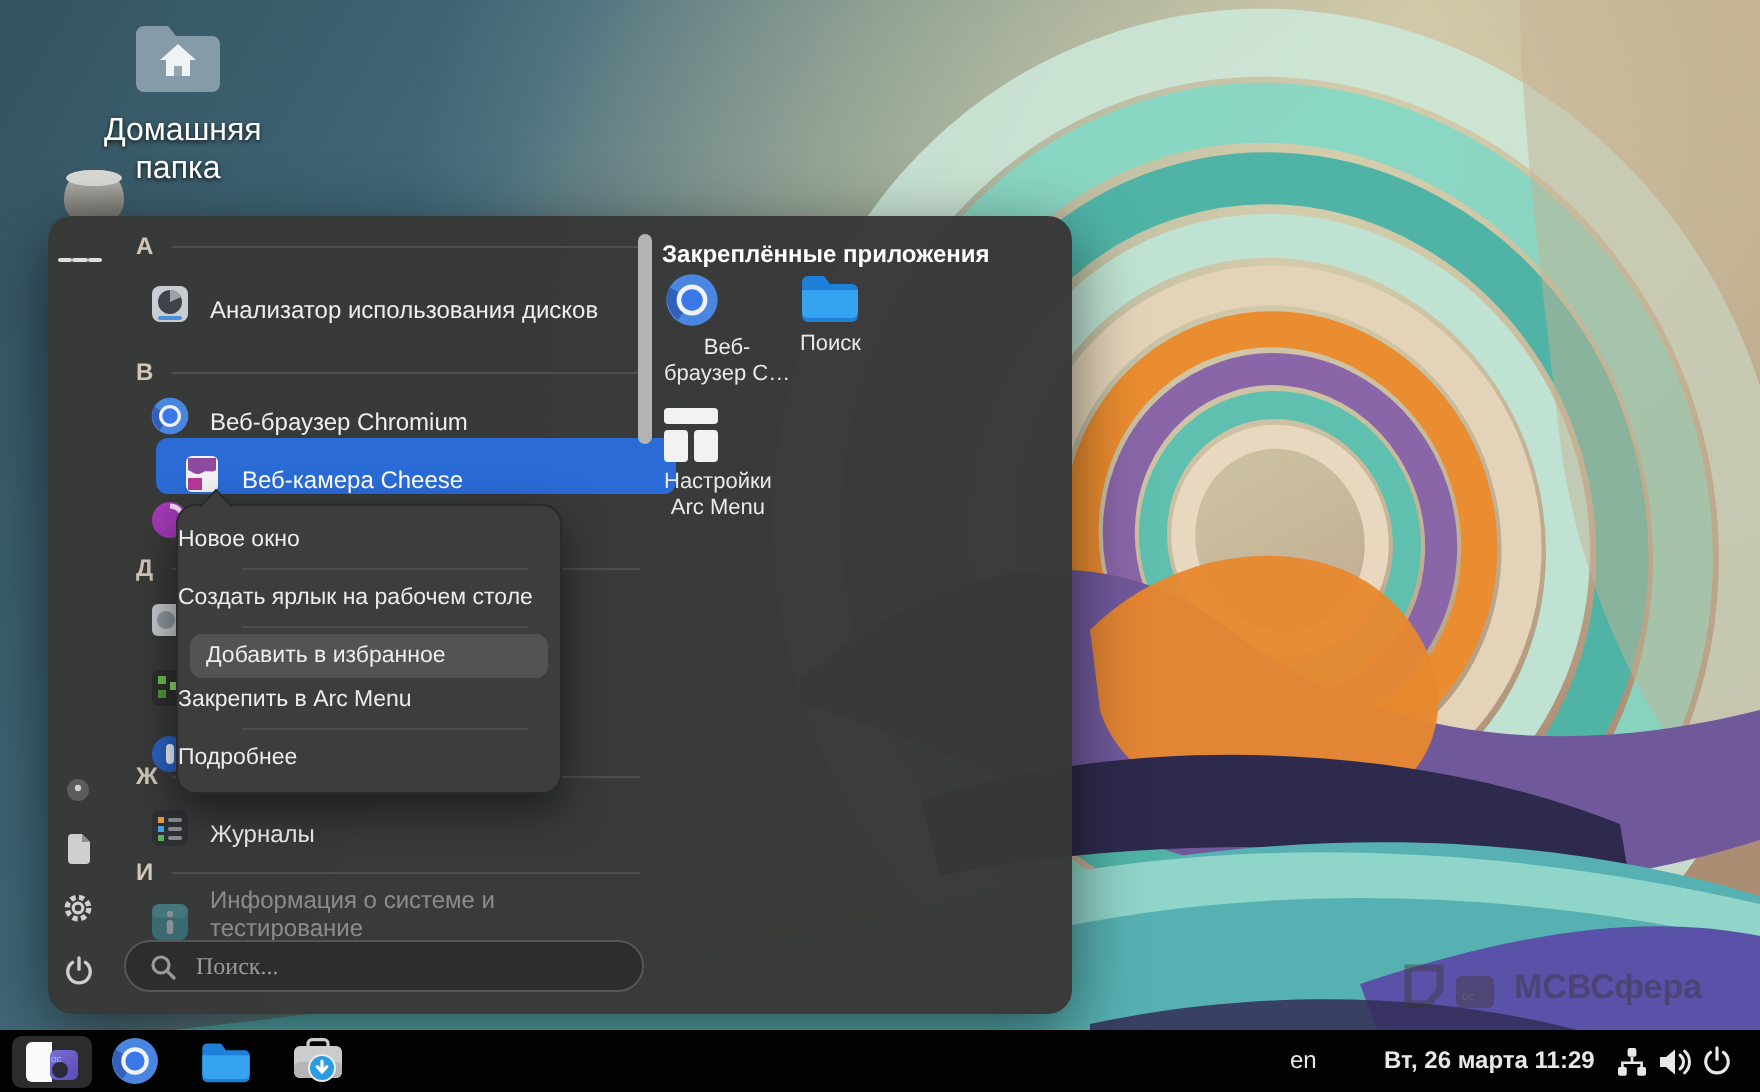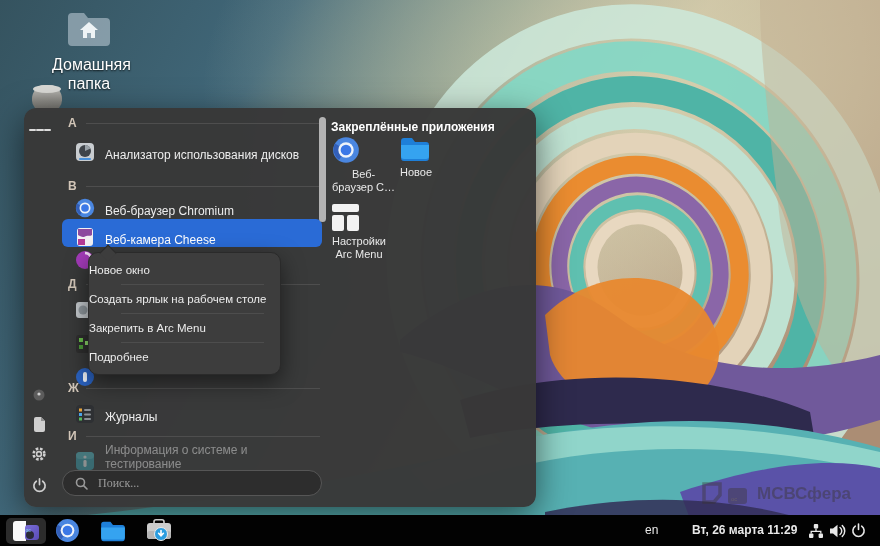--- a/index.html
+++ b/index.html
@@ -15,21 +15,21 @@
              border-radius:50%;background:#d8d8d4;}
   
   .menu-panel{background:rgba(56,56,56,.98);border-radius:12px;z-index:5;
               box-shadow:0 10px 34px rgba(0,0,0,.55);}
   .rail-btn{width:22px;height:22px;display:flex;align-items:center;justify-content:center;}
   .burger span{display:block;width:13px;height:2px;background:#dcdcdc;margin:1.5px 0;border-radius:1px;}
   .sec-letter{font-size:12px;font-weight:bold;color:#d2c6b8;}
   .sec-line{height:1px;background:#4e4e4e;}
   .app-row{left:38px;width:260px;height:28px;display:flex;align-items:flex-end;gap:10px;
            padding-left:13px;box-sizing:border-box;border-radius:6px;color:#ededed;font-size:12px;}
-  .app-row.sel{background:#2a6bd6;color:#fff;}
+  .app-row.sel{background:#2a6bd6;color:#fff;margin-left:16px;}
   .icon20{width:20px;height:20px;flex:0 0 20px;}
   .scroll-thumb{width:7px;background:#b3b3b3;border-radius:4px;z-index:7;}
   .search-pill{width:260px;height:26px;box-sizing:border-box;border-radius:14px;
                background:#2d2d2d;border:1px solid #565656;display:flex;align-items:center;
                gap:8px;padding:0 12px;}
   .search-pill input{flex:1;background:transparent;border:none;outline:none;color:#cfcfcf;
                font-size:12px;font-family:Liberation Serif, serif;}
   .search-pill input::placeholder{color:#9a9a9a;}
   .pin-header{font-size:12px;font-weight:bold;color:#fff;}
   .pin-btn{width:64px;display:flex;flex-direction:column;align-items:flex-start;gap:4px;
@@ -255,21 +255,21 @@
       <div>Веб-</div>
       <div>браузер C…</div>
     </div>
   </div>
 
   <div class="abs pin-btn" style="left:376px;top:28px">
     <svg width="30" height="26" viewBox="0 0 30 26">
       <path d="M1,5 a3,3 0 0 1 3,-3 h8 l3,4 h11 a3,3 0 0 1 3,3 v13 a3,3 0 0 1 -3,3 h-22 a3,3 0 0 1 -3,-3 z" fill="#1e7fd8"></path>
       <path d="M1,9 h28 v11 a3,3 0 0 1 -3,3 h-22 a3,3 0 0 1 -3,-3 z" fill="#35a3f0"></path>
     </svg>
-    <div>Новое</div>
+    <div>Поиск</div>
   </div>
 
 
   <div class="abs pin-btn" style="left:308px;top:96px">
     <svg width="27" height="27" viewBox="0 0 27 27">
       <rect x="0" y="0" width="27" height="8" rx="2" fill="#f2f2f2"></rect>
       <rect x="0" y="11" width="12" height="16" rx="2" fill="#f2f2f2"></rect>
       <rect x="15" y="11" width="12" height="16" rx="2" fill="#f2f2f2"></rect>
     </svg>
     <div>
@@ -277,20 +277,21 @@
       <div>Arc Menu</div>
     </div>
   </div>
 </div>
 
 <div class="abs ctx">
   <div class="ctx-item">Новое окно</div>
   <div class="ctx-div"></div>
   <div class="ctx-item">Создать ярлык на рабочем столе</div>
   <div class="ctx-div"></div>
+  <div class="ctx-item hl">Добавить в избранное</div>
   <div class="ctx-item">Закрепить в Arc Menu</div>
   <div class="ctx-div"></div>
   <div class="ctx-item">Подробнее</div>
 </div>
 
 <div class="abs taskbar">
   <div class="abs menu-btn">
     <svg class="abs" style="left:7px;top:3px" width="28" height="20" viewBox="0 0 28 20">
       <path d="M0,3 a3,3 0 0 1 3,-3 h10 v20 h-10 a3,3 0 0 1 -3,-3 z" fill="#fafafa"></path>
       <defs>

